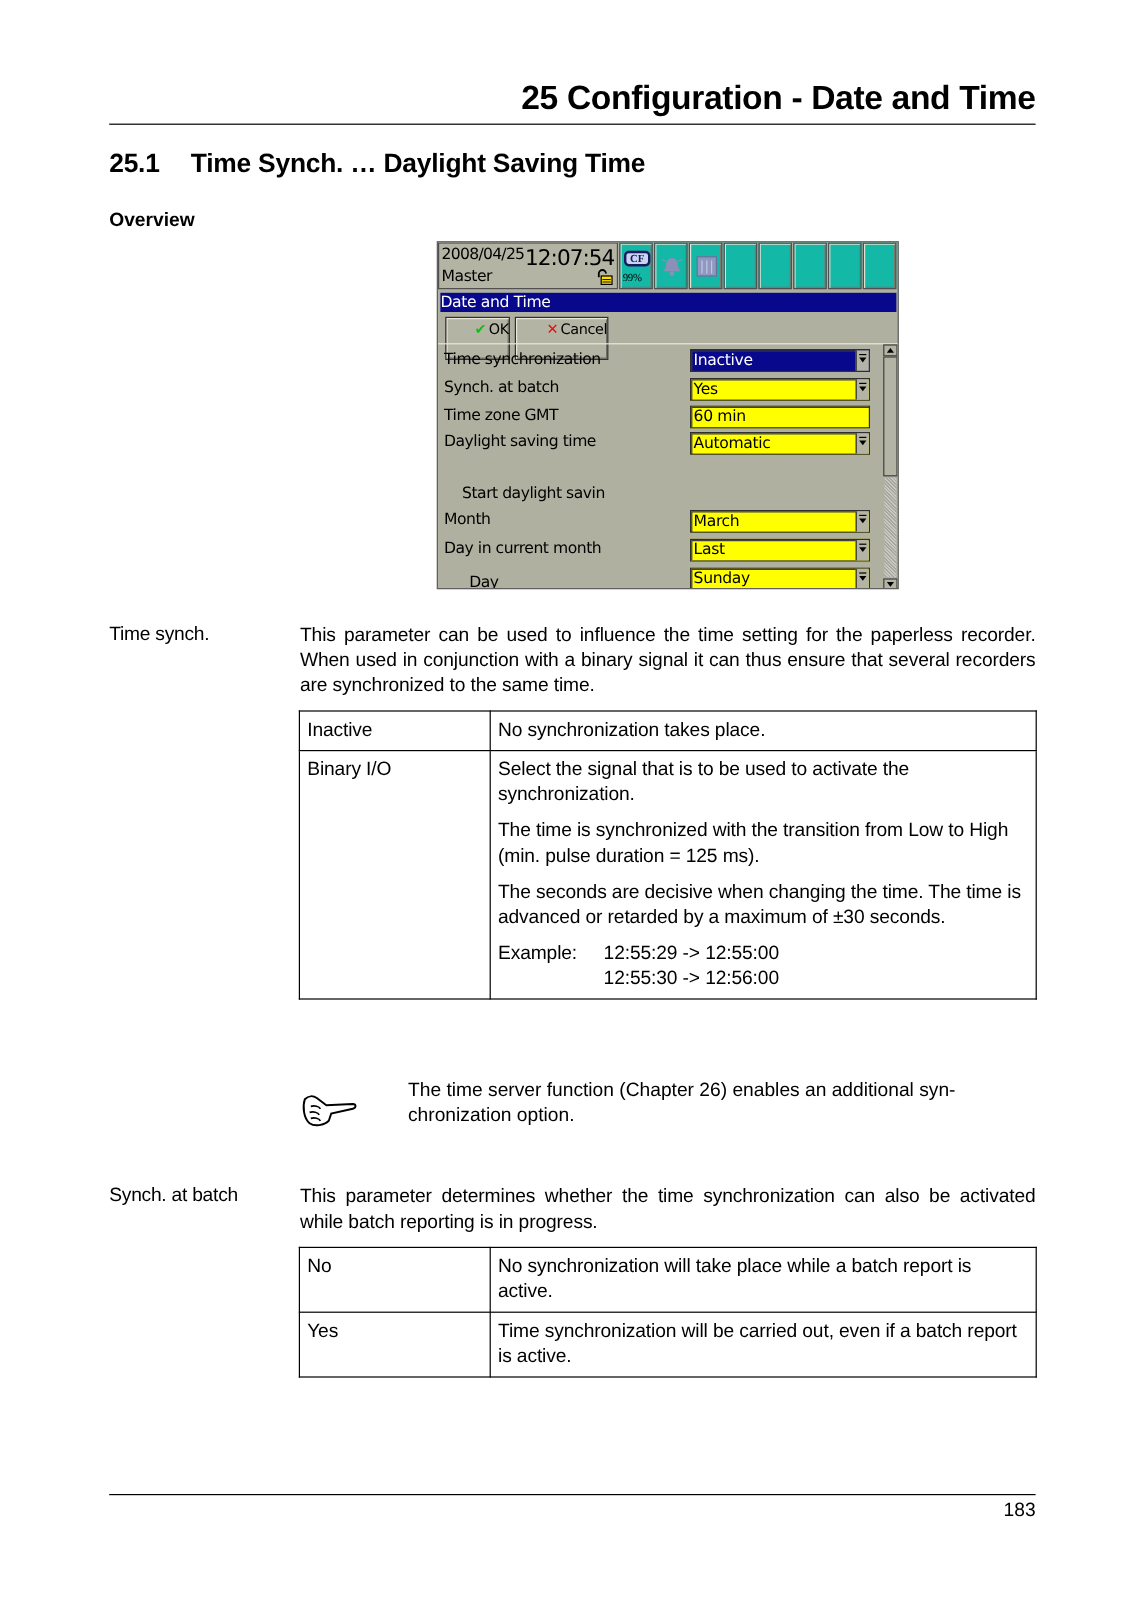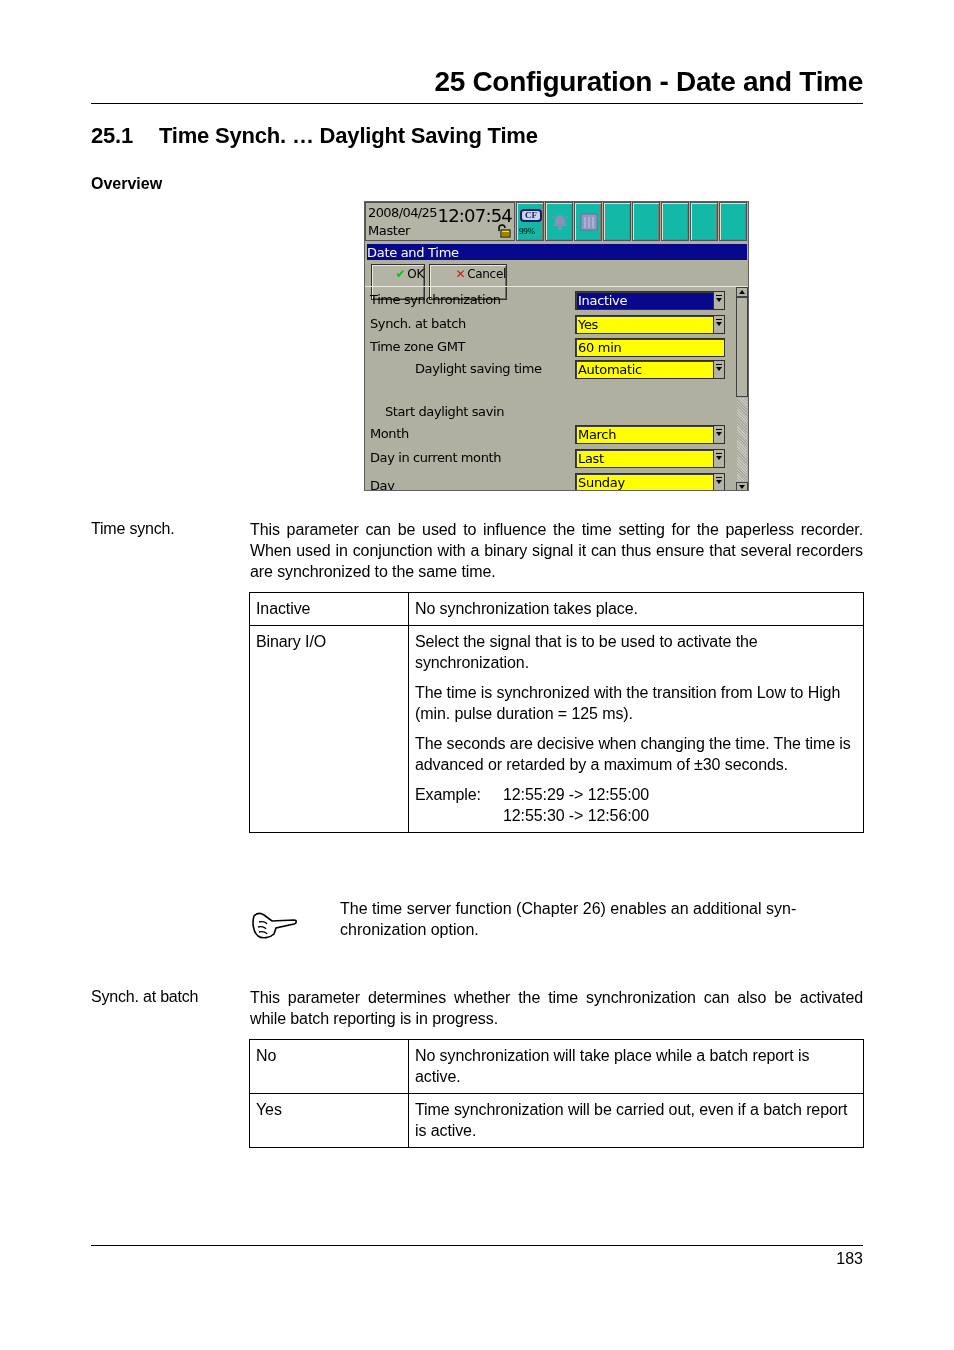--- a/index.html
+++ b/index.html
@@ -119,32 +119,32 @@
 
   <span class="dev-row-label" style="top:90px;">Time synchronization</span>
   <div class="dev-field sel" style="top:89px;"><span>Inactive</span><span class="dev-dd"></span></div>
 
   <span class="dev-row-label" style="top:114px;">Synch. at batch</span>
   <div class="dev-field" style="top:113px;"><span>Yes</span><span class="dev-dd"></span></div>
 
   <span class="dev-row-label" style="top:137px;">Time zone GMT</span>
   <div class="dev-field nodd" style="top:136px;"><span>60 min</span></div>
 
-  <span class="dev-row-label" style="top:159px;margin-left:45px;">Daylight saving time</span>
+  <span class="dev-row-label" style="top:159px;">Daylight saving time</span>
   <div class="dev-field" style="top:158px;"><span>Automatic</span><span class="dev-dd"></span></div>
 
   <span class="dev-row-label" style="top:202px;margin-left:15px;">Start daylight savin</span>
 
   <span class="dev-row-label" style="top:224px;">Month</span>
   <div class="dev-field" style="top:223px;"><span>March</span><span class="dev-dd"></span></div>
 
   <span class="dev-row-label" style="top:248px;">Day in current month</span>
   <div class="dev-field" style="top:247px;"><span>Last</span><span class="dev-dd"></span></div>
 
-  <span class="dev-row-label" style="top:276px;">Day</span>
+  <span class="dev-row-label" style="top:276px;margin-left:21px;">Day</span>
   <div class="dev-field" style="top:271px;"><span>Sunday</span><span class="dev-dd"></span></div>
 
   <div class="dev-scroll">
     <div class="dev-scroll-up"></div>
     <div class="dev-scroll-thumb"></div>
     <div class="dev-scroll-track"></div>
     <div class="dev-scroll-down"></div>
   </div>
 </div>
 

